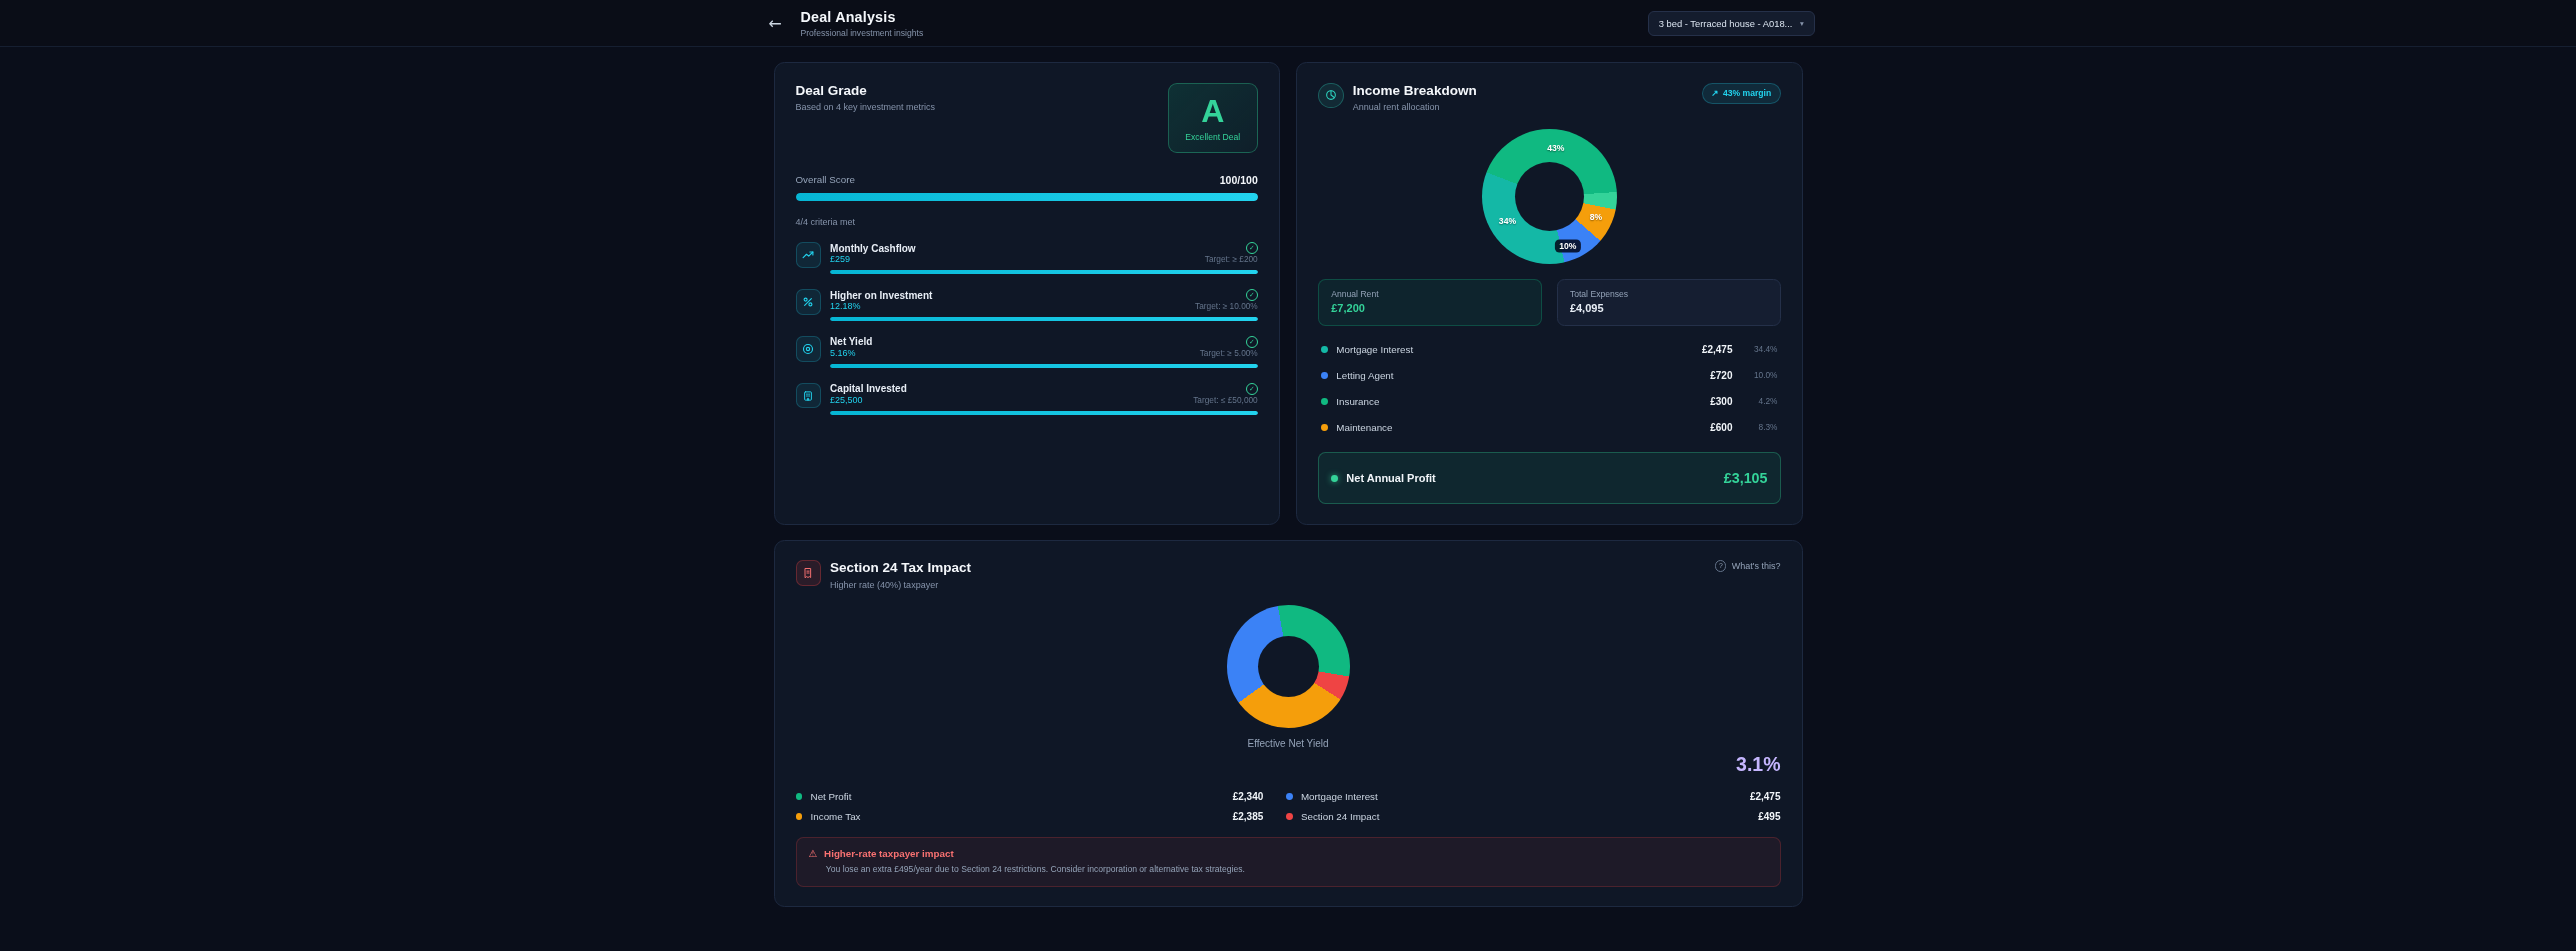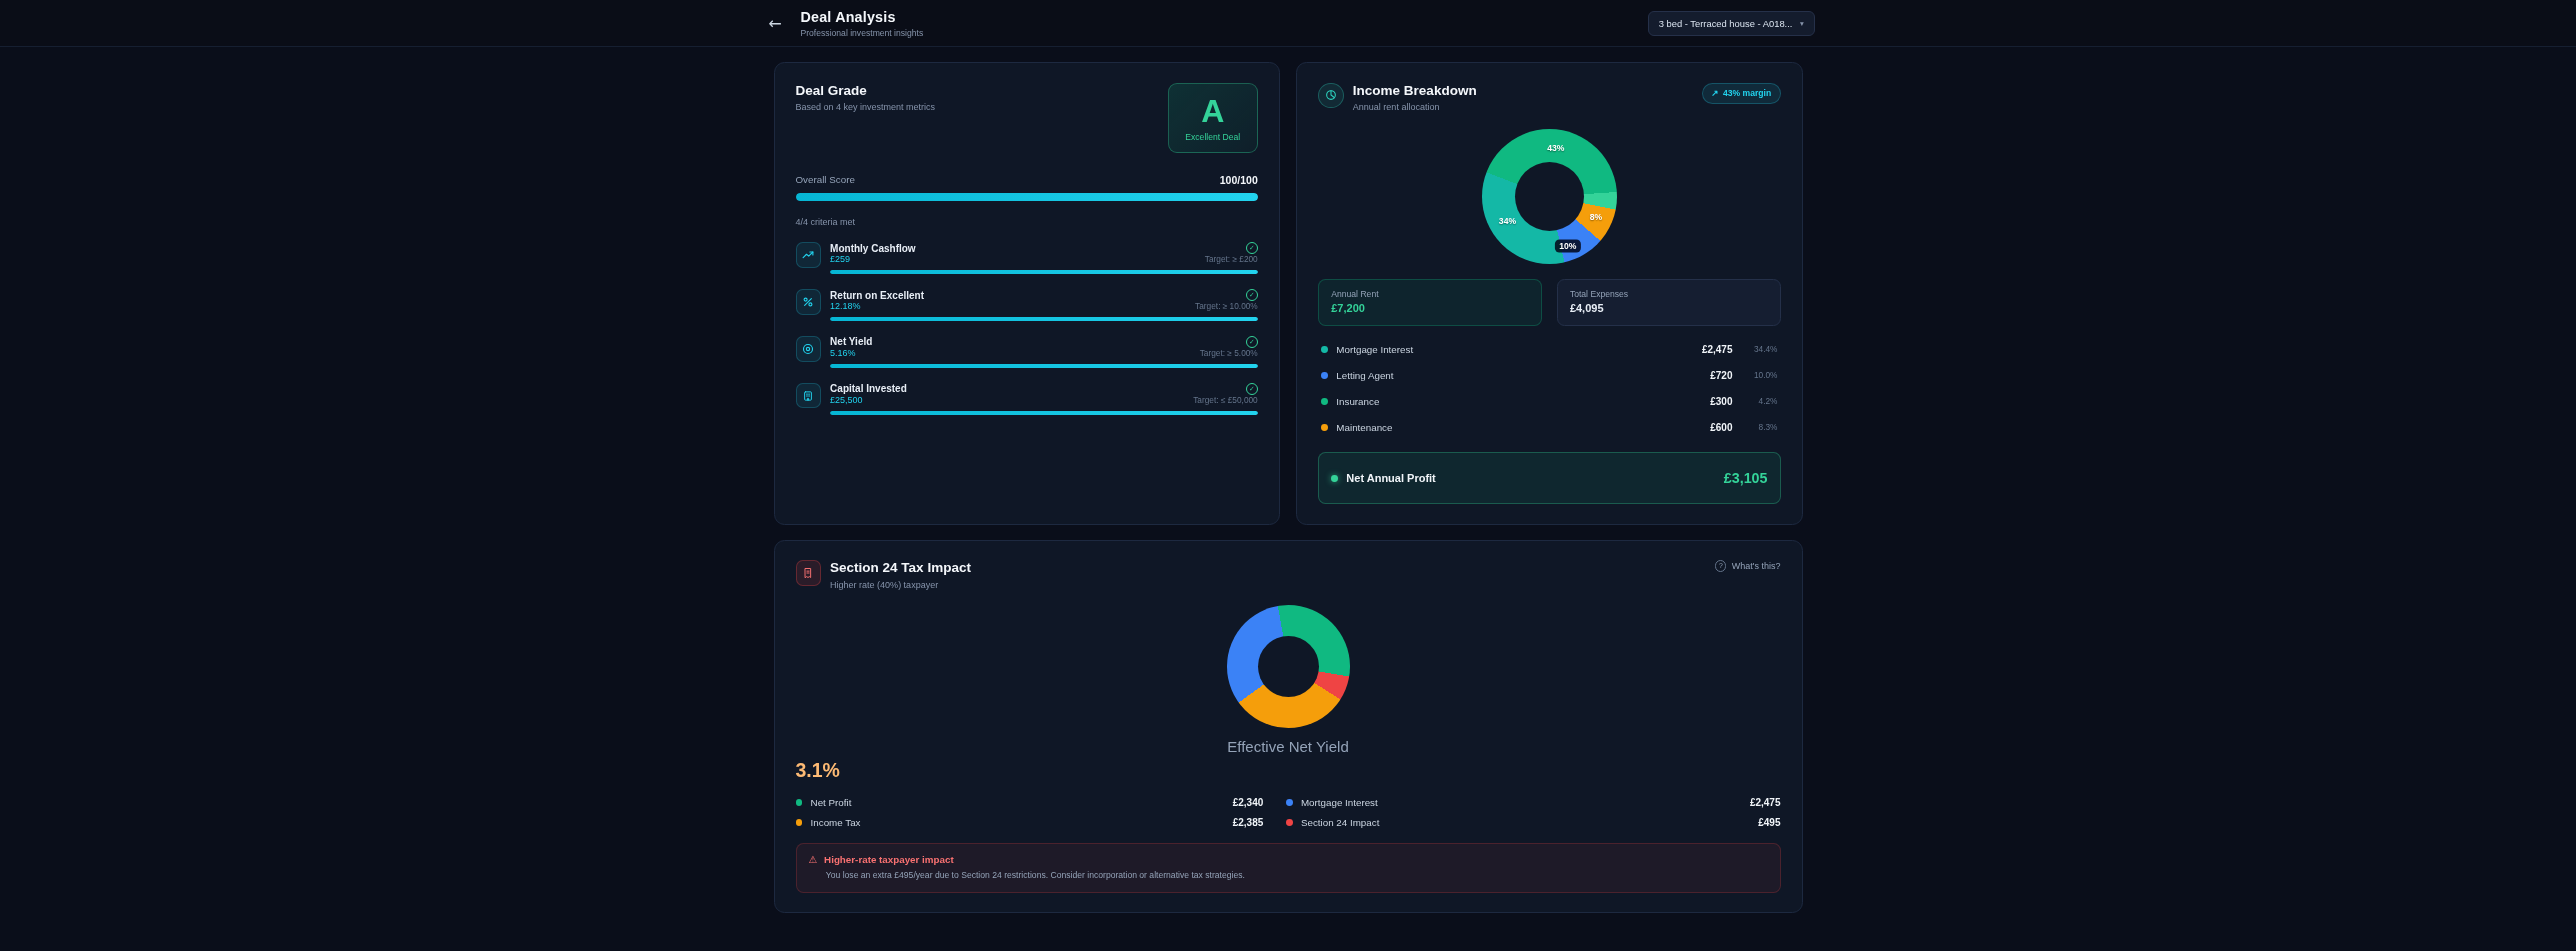--- a/index.html
+++ b/index.html
@@ -164,22 +164,22 @@
   .q-icon {
     width: 11.3px; height: 11.3px; border: 0.8px solid #64748b; border-radius: 50%;
     font-size: 6.8px; display: flex; align-items: center; justify-content: center; color: #94a3b8;
   }
   .donut-s24 {
     width: 123px; height: 123px; margin: 15px auto 0;
     background: conic-gradient(from -10deg,
       #10b981 0% 30.4%, #ef4444 30.4% 36.8%, #f59e0b 36.8% 67.8%, #3b82f6 67.8% 100%);
   }
   .donut-s24::after { inset: 31px; }
-  .s24-center-label { text-align: center; font-size: 15px; color: #94a3b8; margin-top: 10.5px; }
-  .s24-center-value { text-align: left; font-size: 19.5px; font-weight: bold; color: #fdba74; margin-top: 3.8px; }
+  .s24-center-label { text-align: center; font-size: 10px; color: #94a3b8; margin-top: 10.5px; }
+  .s24-center-value { text-align: right; font-size: 19.5px; font-weight: bold; color: #c4b5fd; margin-top: 3.8px; }
 
   .s24-legend {
     margin-top: 15px; display: grid;
     grid-template-rows: repeat(2, auto); grid-auto-flow: column;
     column-gap: 22.6px; row-gap: 9px;
   }
   .legend-item { display: flex; align-items: center; }
   .legend-name { font-size: 9.8px; color: #cbd5e1; margin-left: 8.3px; }
   .legend-value { margin-left: auto; font-size: 10px; font-weight: bold; color: #f1f5f9; }
 
@@ -263,21 +263,21 @@
       <div class="metric">
         <div class="metric-icon">
           <svg width="12" height="12" viewBox="0 0 16 16" fill="none" stroke="currentColor" stroke-width="1.5" stroke-linecap="round">
               <line x1="3.5" y1="12.5" x2="12.5" y2="3.5"></line>
               <circle cx="4.8" cy="4.8" r="2"></circle>
               <circle cx="11.2" cy="11.2" r="2"></circle>
             </svg>
         </div>
         <div class="metric-body">
           <div class="metric-top">
-            <span class="metric-name">Return on Excellent</span>
+            <span class="metric-name">Higher on Investment</span>
             <span class="check">✓</span>
           </div>
           <div class="metric-mid">
             <span class="metric-value">12.18%</span>
             <span class="metric-target">Target: ≥ 10.00%</span>
           </div>
           <div class="bar thin">
               <div class="bar-fill"></div>
             </div>
         </div>

